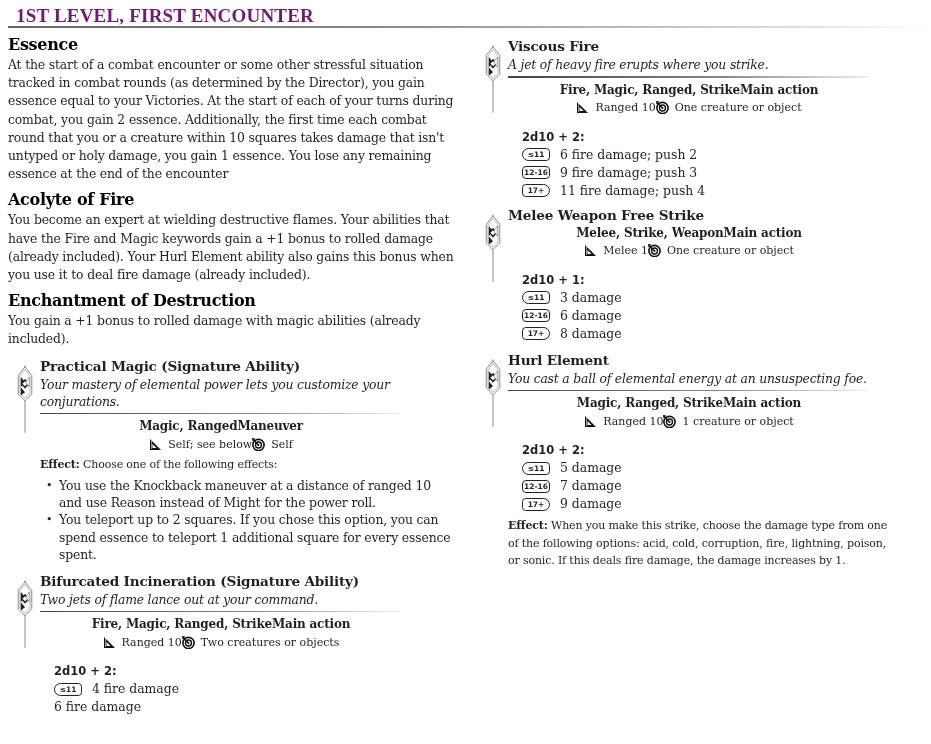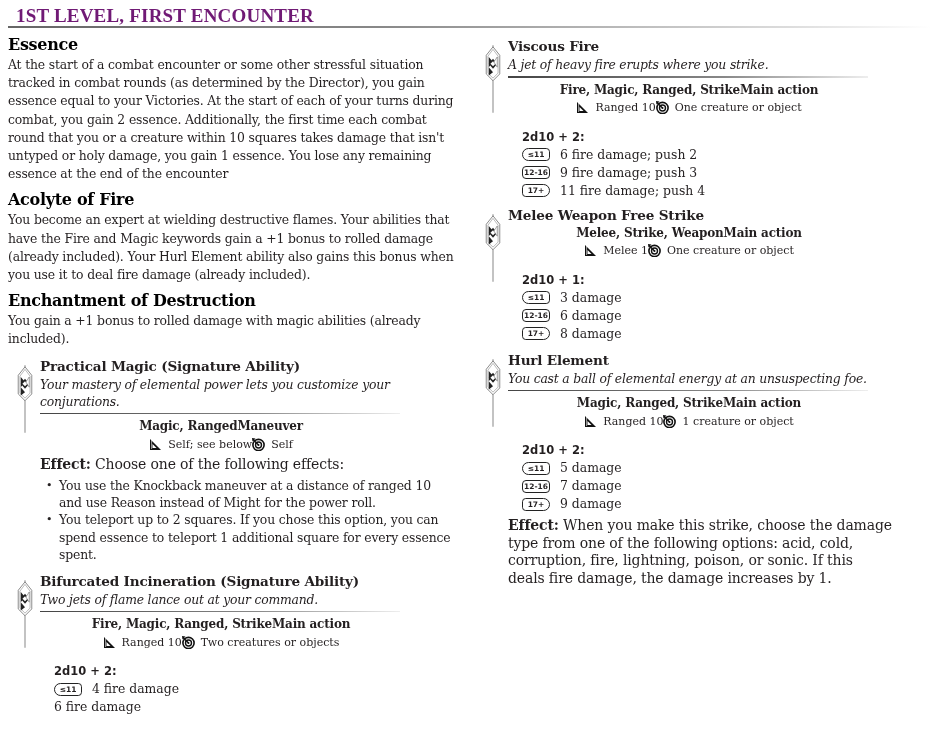--- a/index.html
+++ b/index.html
@@ -24,21 +24,21 @@
   .kw { font-weight: bold; font-size: 12px; letter-spacing: -0.2px; }
   .ic-line { display: flex; align-items: center; gap: 6px; font-size: 11px; }
   .icon { display: inline-block; width: 13px; height: 13px; }
   .roll { padding-left: 14px; margin-top: 12px; }
   .roll-head { font-family: "DejaVu Sans", sans-serif; font-weight: bold; font-size: 11.5px; line-height: 17px; }
   .tier { display: flex; align-items: center; line-height: 18px; font-size: 12.4px; }
   .tier-badge { display: inline-block; width: 26px; height: 11px; border: 1px solid #222; border-radius: 4px;
        font-family: "DejaVu Sans", sans-serif; font-size: 7.5px; font-weight: bold; text-align: center; line-height: 11px; margin-right: 10px; }
   .tier-badge.t1 { border-radius: 7px 4px 4px 7px; }
   .tier-badge.t3 { border-radius: 4px 7px 7px 4px; }
-  .effect { line-height: 17.5px; font-size: 14px; letter-spacing: -0.15px; }
+  .effect { line-height: 17.5px; font-size: 11px; letter-spacing: -0.15px; }
   .effect b { font-weight: bold; }
   ul.bullets { margin: 3px 0 0 0; padding-left: 20px; list-style: none; }
   ul.bullets li { position: relative; padding-left: 13px; line-height: 17.4px; letter-spacing: -0.15px; }
   ul.bullets li::before { content: "\2022"; position: absolute; left: 0; font-size: 11px; }
 </style>
 </head>
 <body>
 
 <svg width="0" height="0" style="position:absolute">
   <defs>

